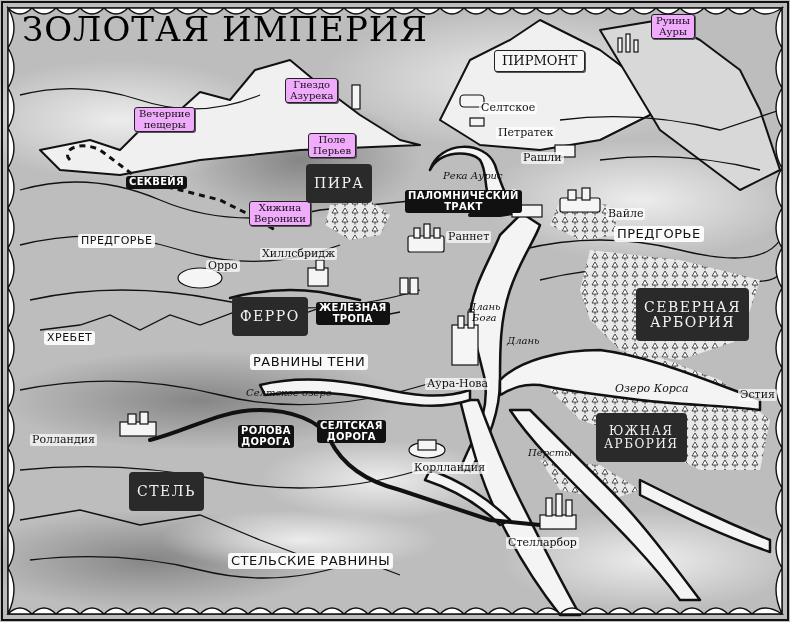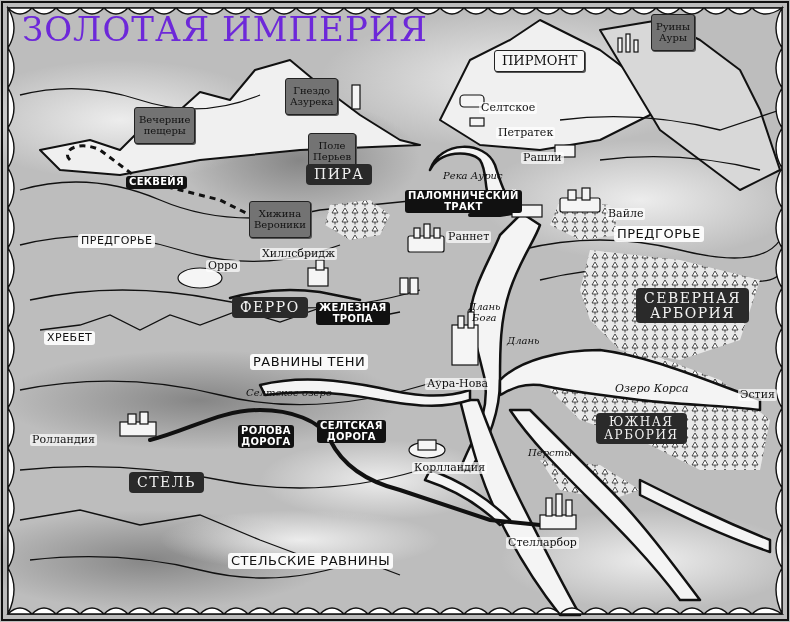--- a/index.html
+++ b/index.html
@@ -1,23 +1,23 @@
 <!DOCTYPE html>
 <html><head>
 <meta charset="utf-8">
 <style>
   html,body{margin:0;padding:0;background:#fff;}
   body{width:790px;height:622px;overflow:hidden;position:relative;font-family:"DejaVu Serif",serif;}
   #map{position:absolute;left:0;top:0;width:790px;height:622px;overflow:hidden;background:#bdbdbd;}
   #map svg.terrain{position:absolute;left:0;top:0;}
   .lbl{position:absolute;white-space:nowrap;line-height:1.05;text-align:center;}
-  .title{left:22px;top:12px;font-family:"DejaVu Serif",serif;font-size:34px;color:#6d28d9;letter-spacing:1px;}
-  .box{background:#737373;border:1.5px solid #222;border-radius:3px;font-size:10px;padding:7px 4px;color:#111;box-shadow:1px 1px 0 #555;}
+  .title{left:22px;top:12px;font-family:"DejaVu Serif",serif;font-size:34px;color:#000000;letter-spacing:1px;}
+  .box{background:#f0abfc;border:1.5px solid #222;border-radius:3px;font-size:10px;padding:1px 4px;color:#111;box-shadow:1px 1px 0 #555;}
   .box-big{background:#f6f6f6;border:1.5px solid #222;border-radius:3px;font-size:13px;padding:3px 7px;color:#111;box-shadow:1px 1px 0 #555;text-align:right;}
-  .region{background:#2a2a2a;color:#f2f2f2;border-radius:4px;font-size:14px;letter-spacing:1.5px;padding:3px 8px;}
+  .region{background:#2a2a2a;color:#f2f2f2;border-radius:4px;font-size:14px;letter-spacing:1.5px;padding:12px 8px;}
   .road{background:#111;color:#fff;font-family:"DejaVu Sans",sans-serif;font-weight:bold;font-size:10px;padding:1px 3px;border-radius:3px;letter-spacing:0.3px;}
   .plain{font-family:"DejaVu Sans",sans-serif;font-size:11px;color:#111;background:rgba(255,255,255,0.9);padding:1px 3px;border-radius:3px;letter-spacing:0.5px;}
   .plain-big{font-family:"DejaVu Sans",sans-serif;font-size:13px;color:#111;background:rgba(255,255,255,0.92);padding:1px 3px;border-radius:3px;letter-spacing:0.5px;}
   .town{font-family:"DejaVu Serif",serif;font-size:11px;color:#111;background:rgba(255,255,255,0.7);padding:0 2px;border-radius:2px;}
   .water{font-family:"DejaVu Serif",serif;font-style:italic;font-size:10px;color:#111;}
   .water-big{font-family:"DejaVu Serif",serif;font-style:italic;font-size:11px;color:#111;}
 </style>
 </head>
 <body>
 

